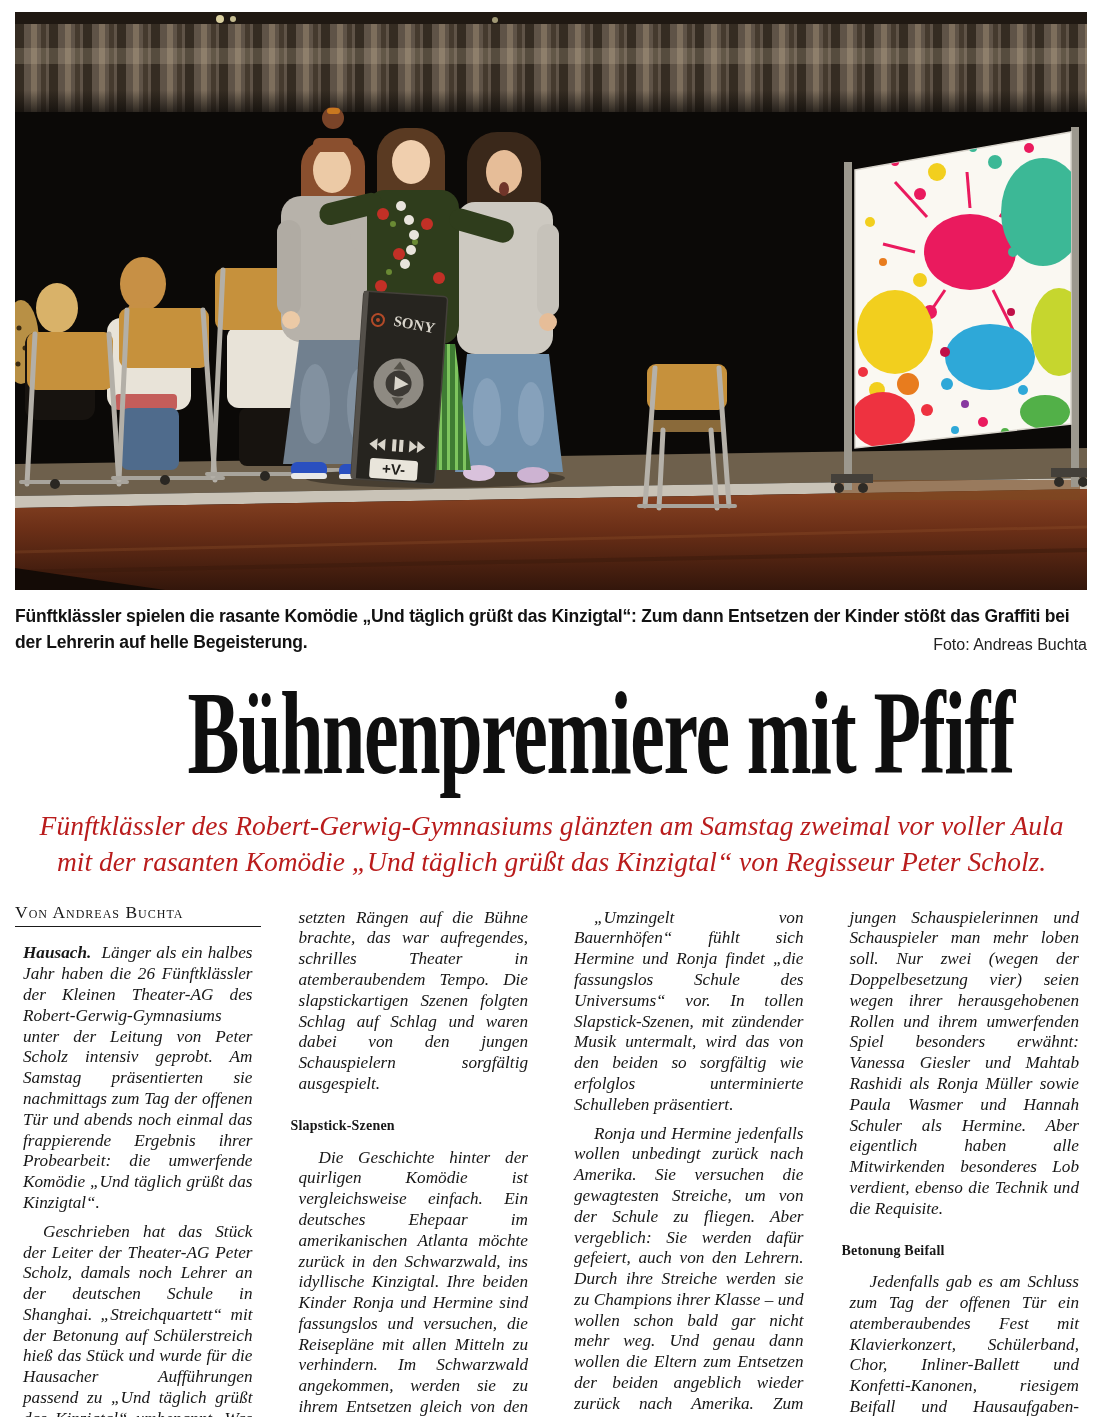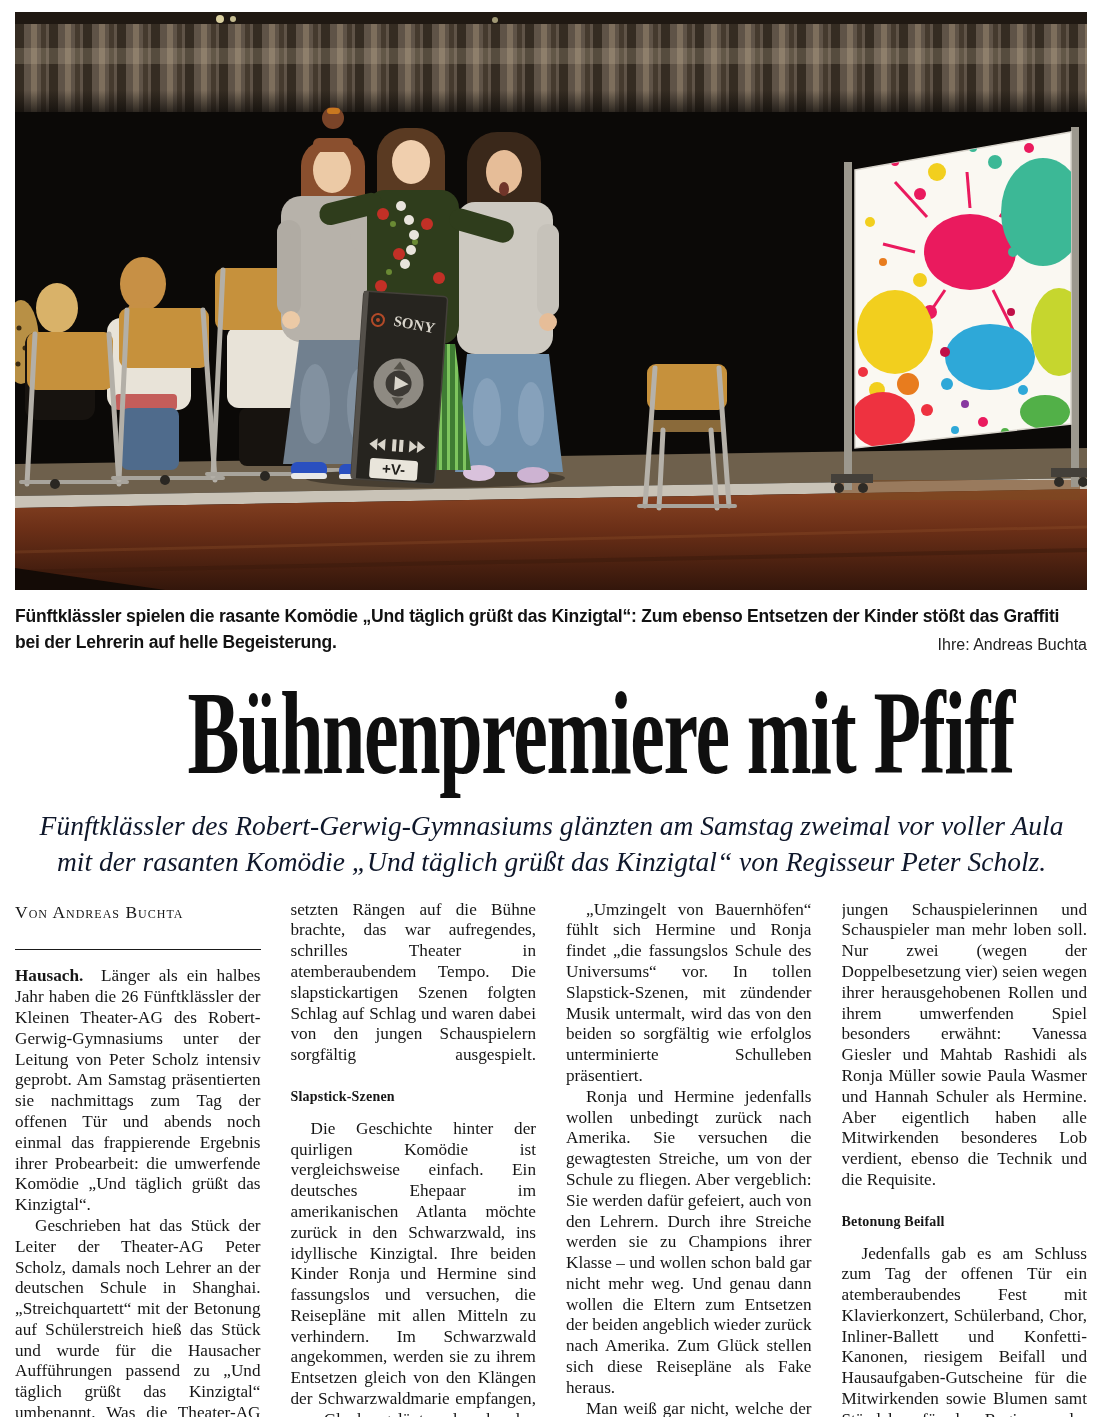--- a/index.html
+++ b/index.html
@@ -36,44 +36,44 @@
     color:#0f0f0f;
   }
   
   .subheadline{
     margin:20px auto 0 auto;
     width:1045px;
     text-align:center;
     font-style:italic;
     font-size:27.5px;
     line-height:1.30;
-    color:#0f172a;
+    color:#b91c1c;
   }
   
   .article{
     margin:20px 16px 0 15px;
     display:grid;
     grid-template-columns:repeat(4,1fr);
     column-gap:30px;
     font-size:17.2px;
     line-height:20.8px;
     text-align:justify;
     height:540px;
     overflow:hidden;
     color:#161616;
   }
   .col{overflow:hidden;}
-  .col p{margin:0;}
+  .col p{margin:8px;font-style:italic;}
   p.indent{text-indent:20px;}
   p.cont{text-align-last:justify;}
   .byline{
     font-variant:small-caps;
     letter-spacing:1px;
     font-size:17.5px;
-    padding:2px 0 27px 0;
+    padding:2px 0 4px 0;
     border-bottom:1.6px solid #1a1a1a;
     margin-bottom:16px;
   }
   .lead{font-weight:bold;}
   .lead::after{content:"\00a0\00a0";}
   .subhead{
     font-size:14px;
     font-weight:bold;
     margin:21px 0 11px 0;
     text-align:left;
@@ -327,22 +327,22 @@
           <polygon points="398,428 406,434 398,440"></polygon>
             <polygon points="406,428 414,434 406,440"></polygon>
         </g>
         <rect x="360" y="448" width="48" height="20" rx="3" fill="#e9e5db"></rect>
         <text x="384" y="463" font-size="15" font-weight="bold" font-family="Liberation Sans, sans-serif" fill="#22201c" text-anchor="middle">+V-</text>
       </g>
     </svg>
   </figure>
 
   <div class="caption-row">
-    <p class="caption">Fünftklässler spielen die rasante Komödie „Und täglich grüßt das Kinzigtal“: Zum ebenso Entsetzen der Kinder stößt das Graffiti bei der Lehrerin auf helle Begeisterung.</p>
-    <span class="credit">Ihre: Andreas Buchta</span>
+    <p class="caption">Fünftklässler spielen die rasante Komödie „Und täglich grüßt das Kinzigtal“: Zum dann Entsetzen der Kinder stößt das Graffiti bei der Lehrerin auf helle Begeisterung.</p>
+    <span class="credit">Foto: Andreas Buchta</span>
   </div>
 
   <h1 class="headline">Bühnenpremiere mit Pfiff</h1>
 
   <p class="subheadline">Fünftklässler des Robert-Gerwig-Gymnasiums glänzten am Samstag zweimal vor voller Aula mit der rasanten Komödie „Und täglich grüßt das Kinzigtal“ von Regisseur Peter Scholz.</p>
 
   <div class="article">
 
     <div class="col">
       <div class="byline">Von Andreas Buchta</div>

